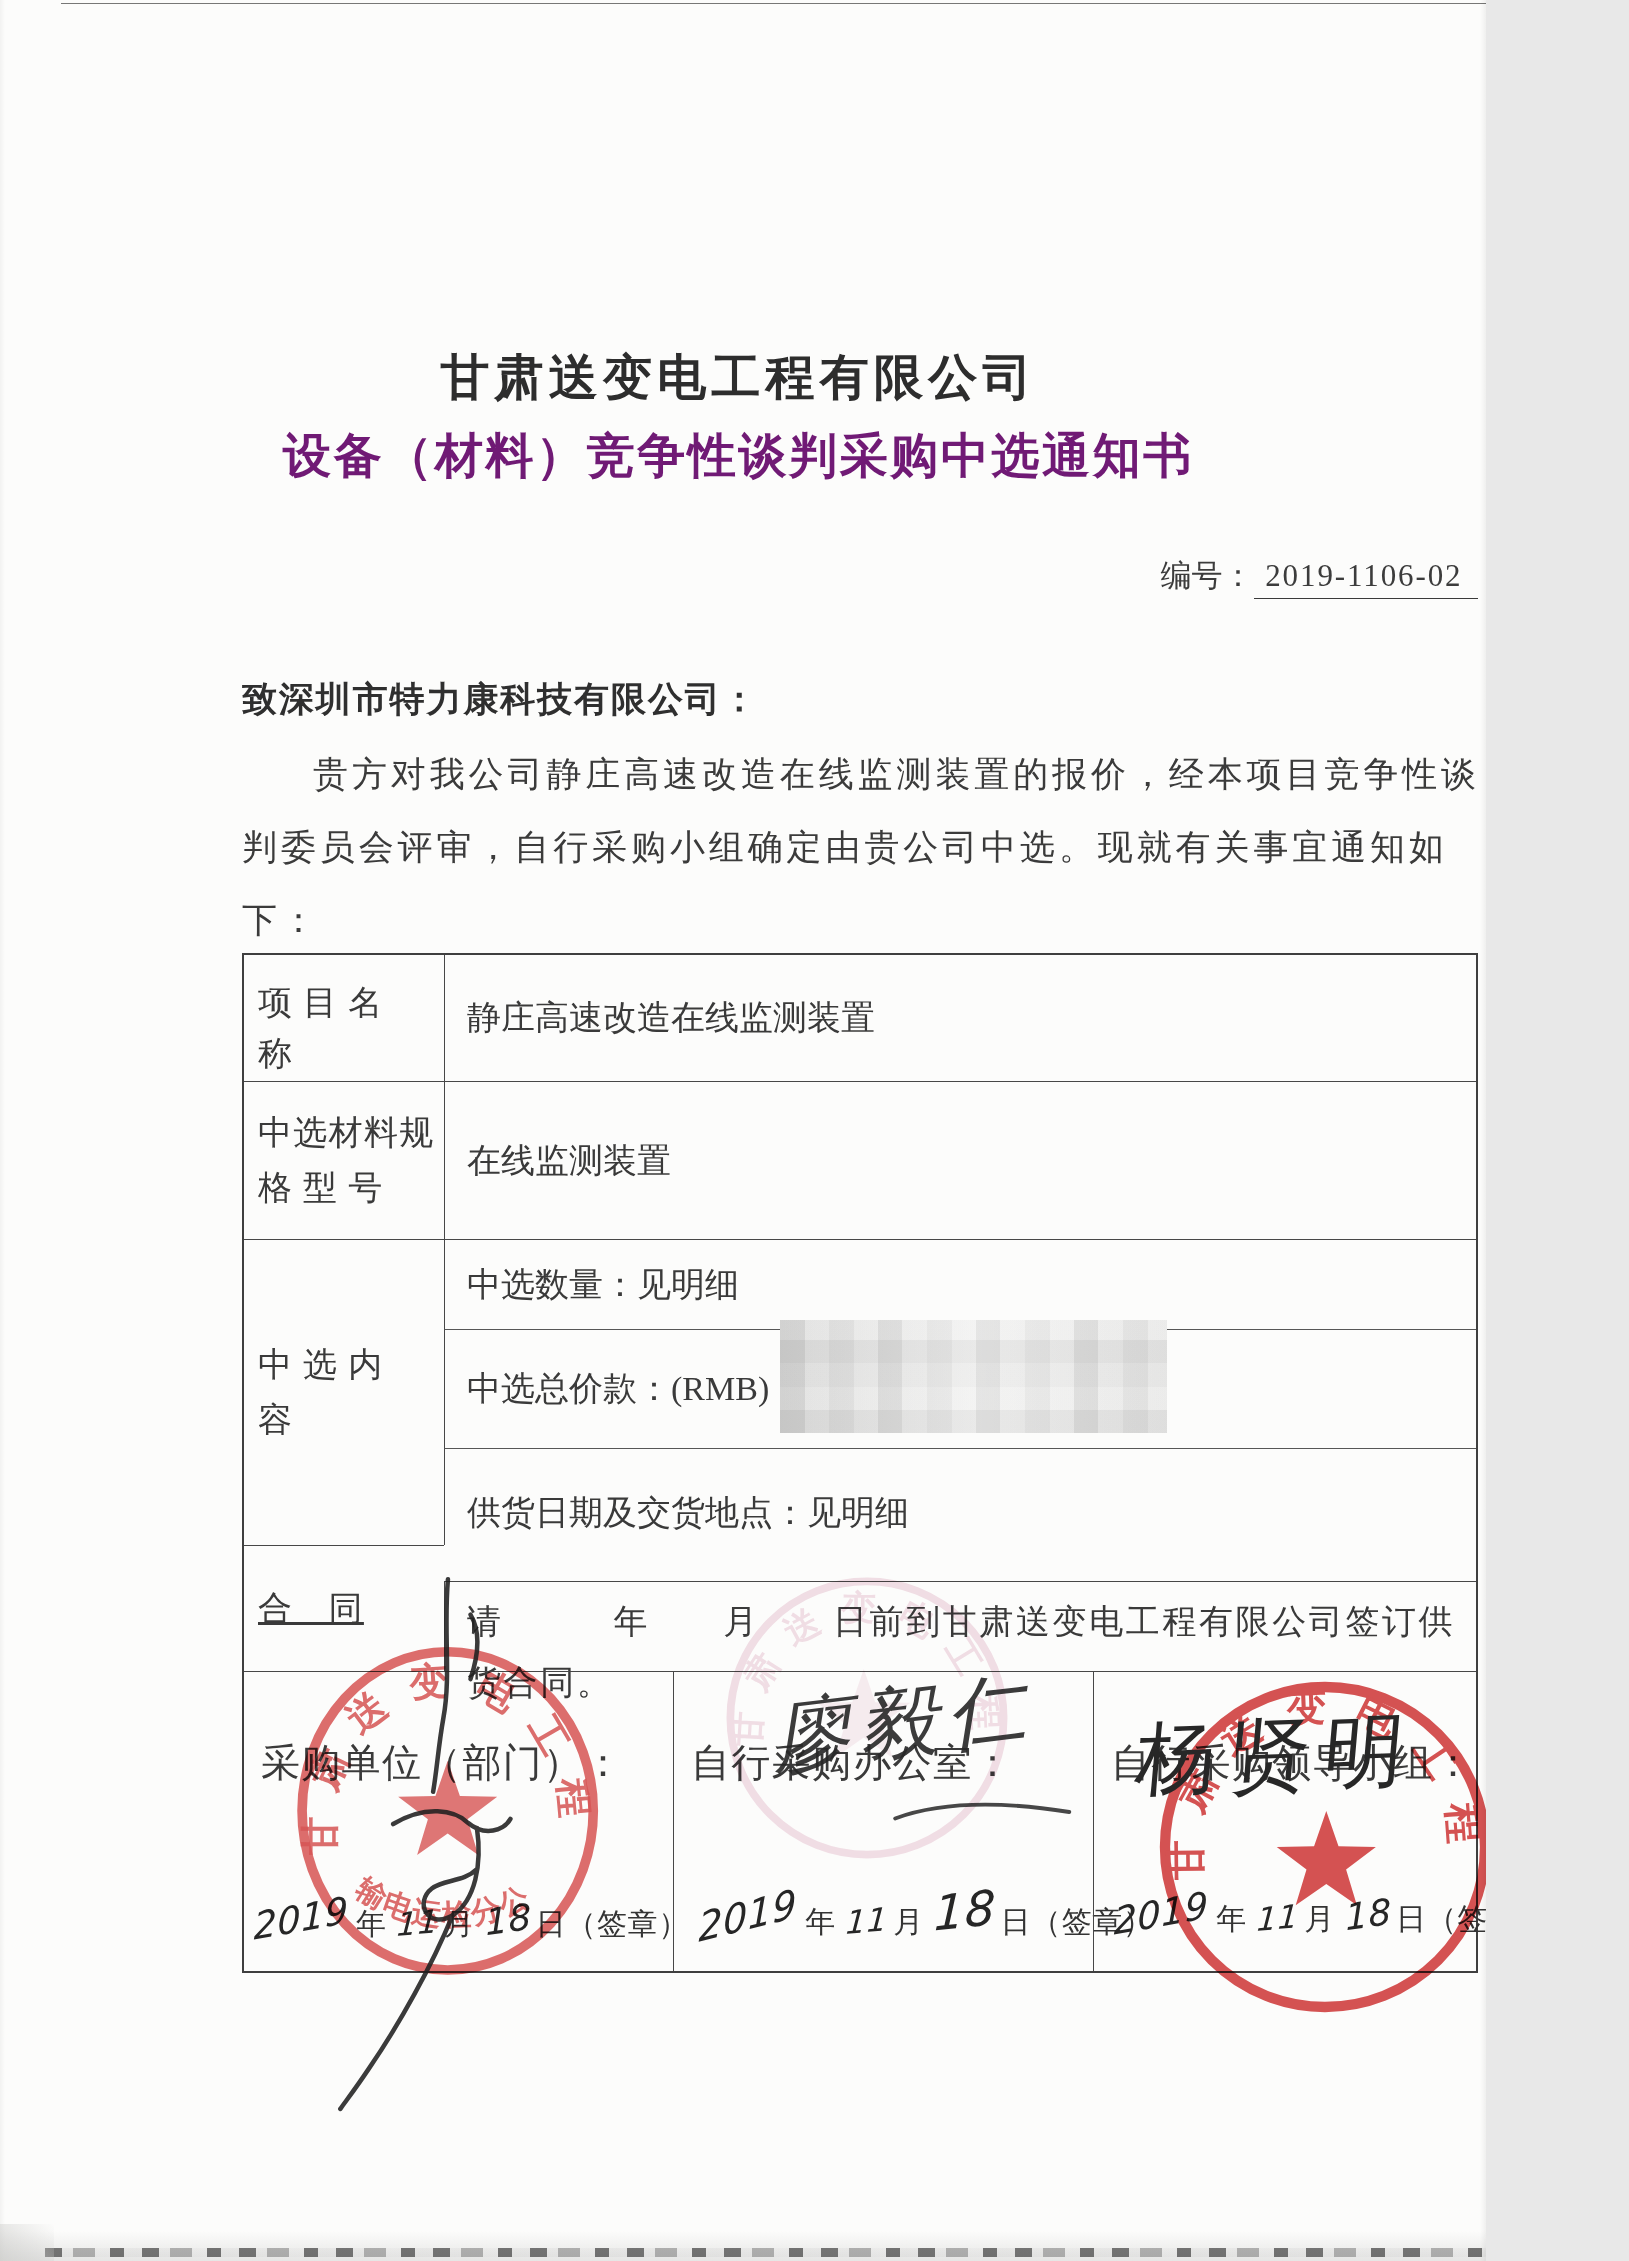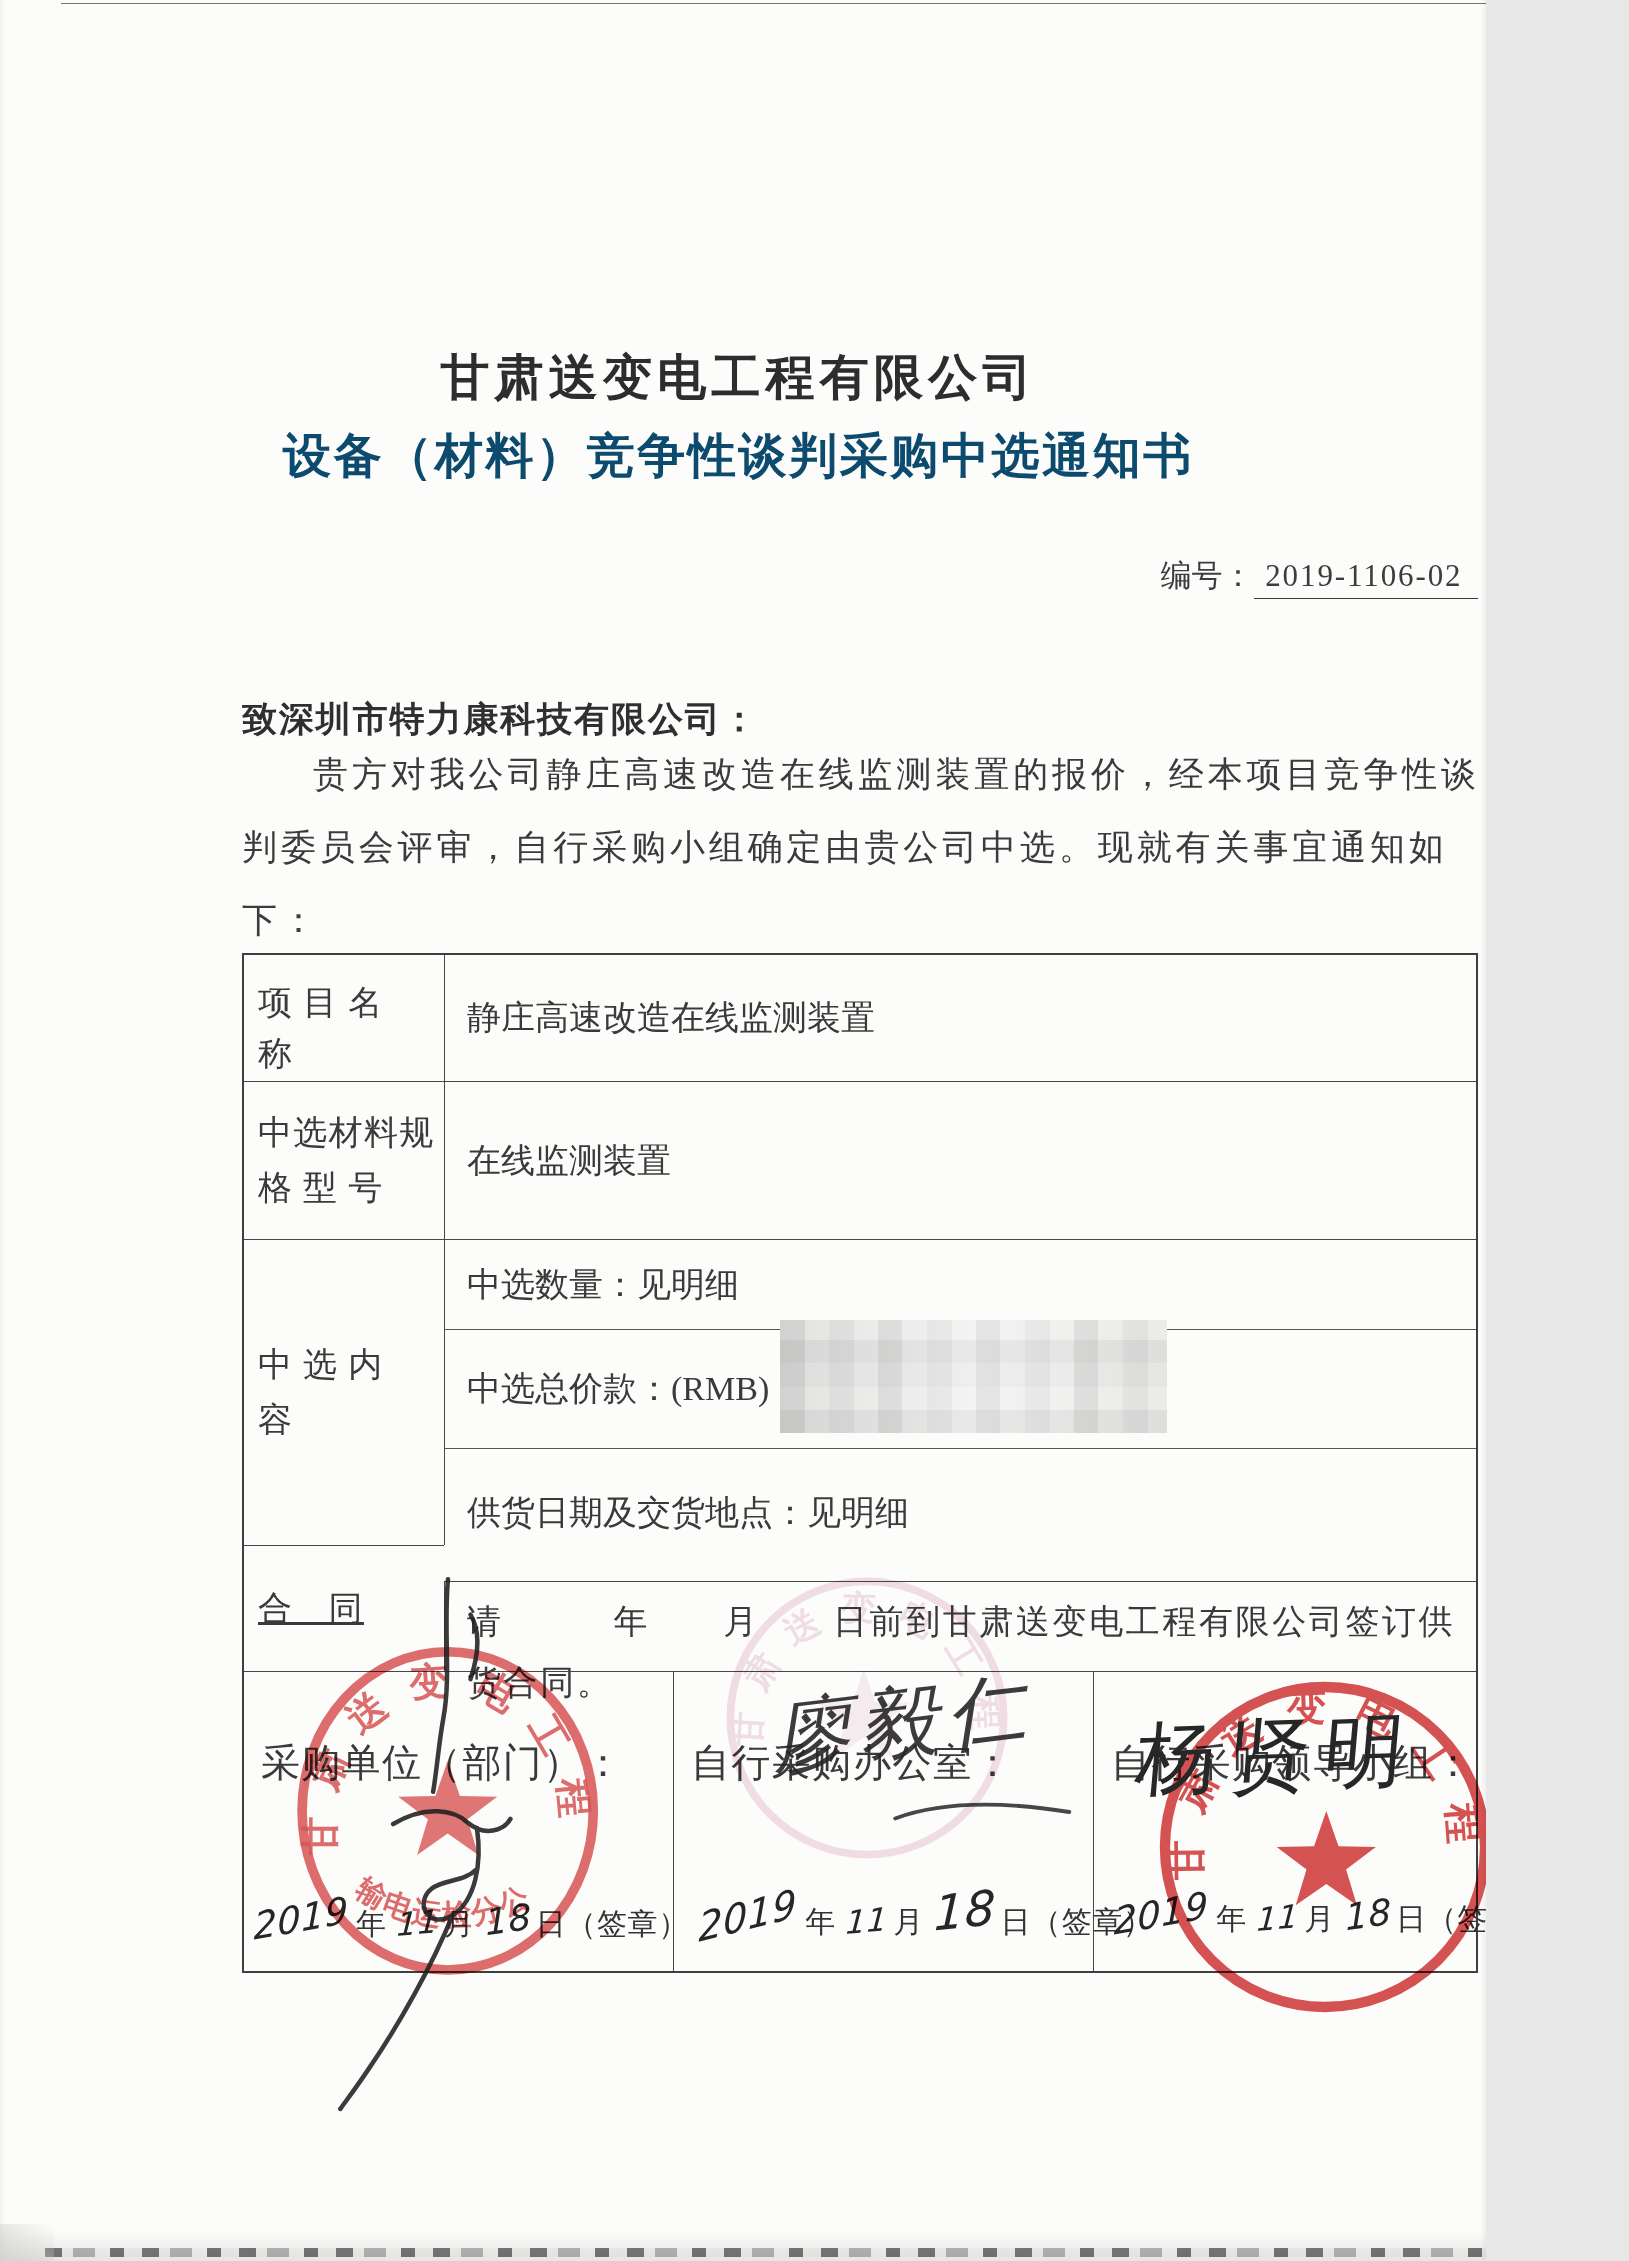--- a/index.html
+++ b/index.html
@@ -22,25 +22,25 @@
       rgba(80,80,80,.55) 28px 50px, rgba(45,45,45,.03) 50px 65px,
       rgba(30,30,30,.8) 65px 79px, rgba(45,45,45,.06) 79px 97px);
   }
   .edge-bottom-fade{position:absolute;bottom:0;left:0;right:0;height:30px;background:linear-gradient(180deg,rgba(150,150,150,0),rgba(150,150,150,.22));}
   .corner-blob{position:absolute;bottom:0;left:0;width:54px;height:37px;background:linear-gradient(45deg,#cfcfcd,rgba(207,207,205,0));opacity:.8;}
 
   
   .title1{position:absolute;top:345px;left:0;width:1477px;margin:0;text-align:center;
           font-size:49px;font-weight:700;letter-spacing:5.2px;color:#2d2d2d;}
   .title2{position:absolute;top:424px;left:0;width:1477px;margin:0;text-align:center;
-          font-size:48px;font-weight:700;letter-spacing:2.6px;color:#0c4a6e;}
+          font-size:48px;font-weight:700;letter-spacing:2.6px;color:#701a75;}
   .docno{position:absolute;top:555px;left:0;width:1478px;text-align:right;font-size:31px;color:#3c3c3c;}
   .docno .num{display:inline-block;padding:0 15.5px 3.9px 11.6px;border-bottom:1.9px solid #3a3a3a;letter-spacing:1.9px;}
 
-  .salutation{position:absolute;top:696px;left:242px;font-size:35px;font-weight:700;letter-spacing:1.9px;color:#2f2f2f;white-space:nowrap;}
+  .salutation{position:absolute;top:676px;left:242px;font-size:35px;font-weight:700;letter-spacing:1.9px;color:#2f2f2f;white-space:nowrap;}
   .bodyline{position:absolute;left:242px;font-size:35px;letter-spacing:3.9px;white-space:nowrap;color:#3b3b3b;}
   #bl1{top:751px;padding-left:71px;}
   #bl2{top:824px;}
   #bl3{top:897px;}
 
   
   .ntable{
     position:absolute;left:242px;top:953px;width:1236px;
     display:grid;box-sizing:border-box;
     grid-template-columns:200px 1fr;

